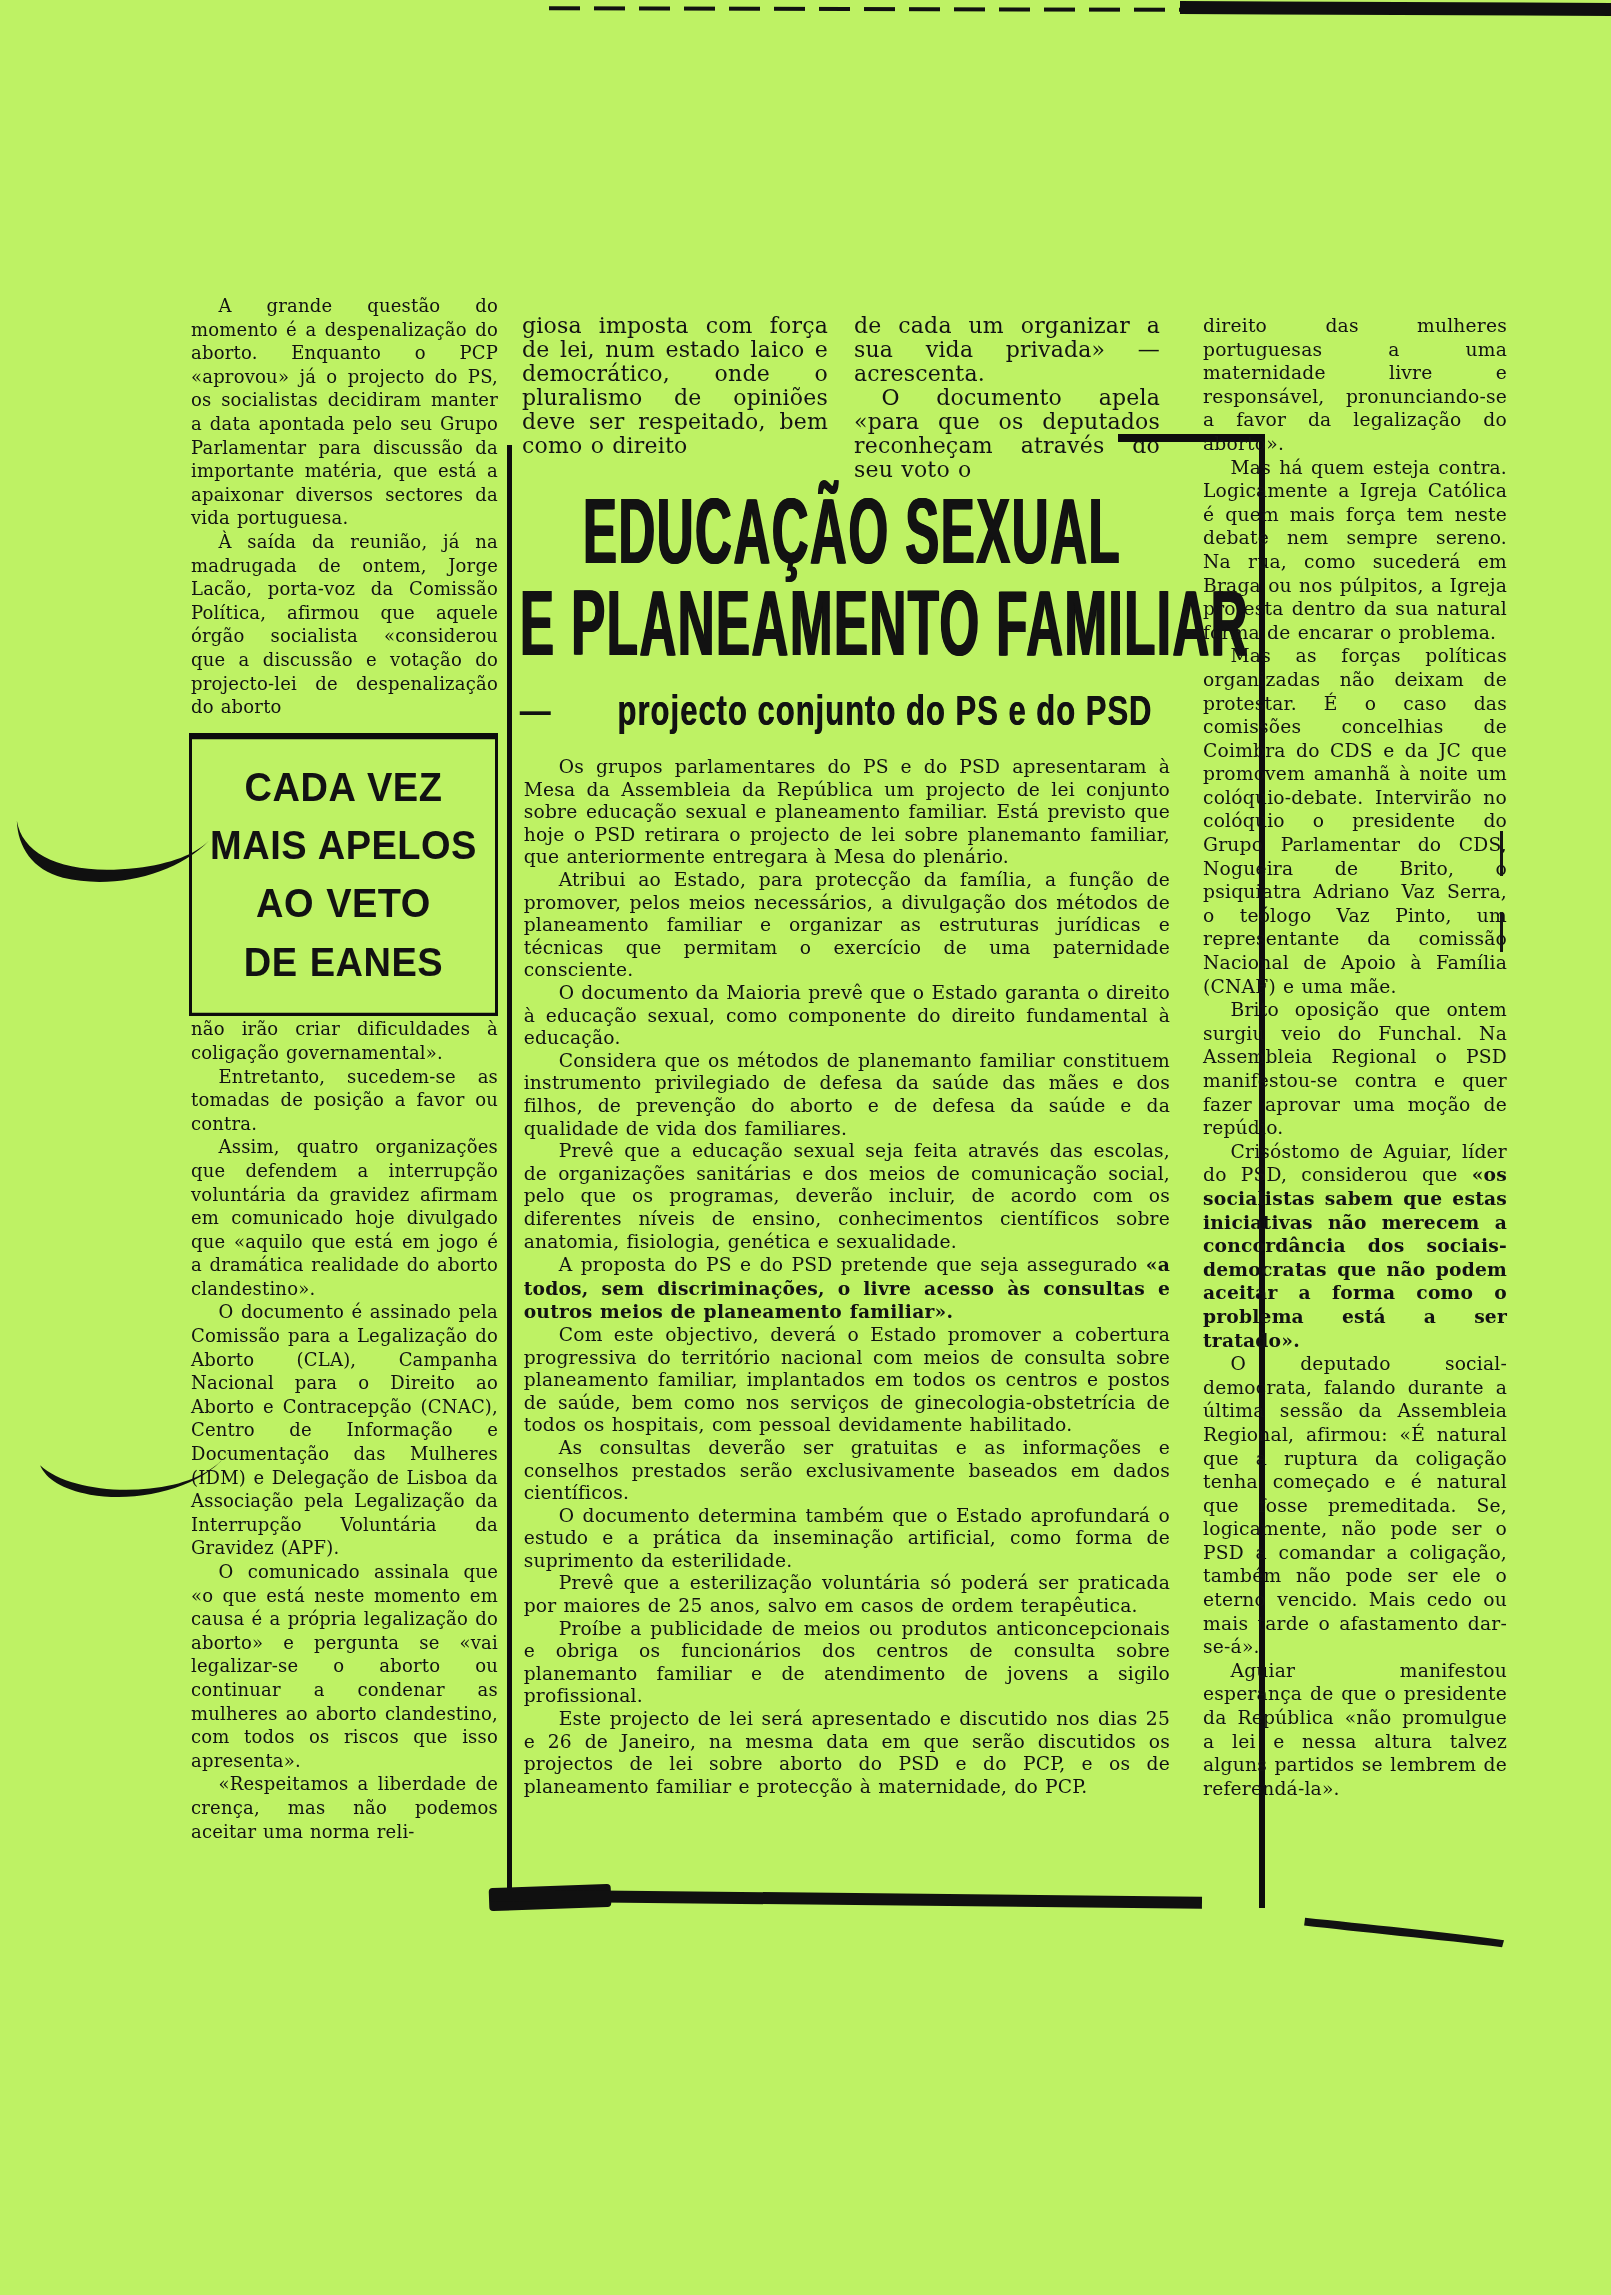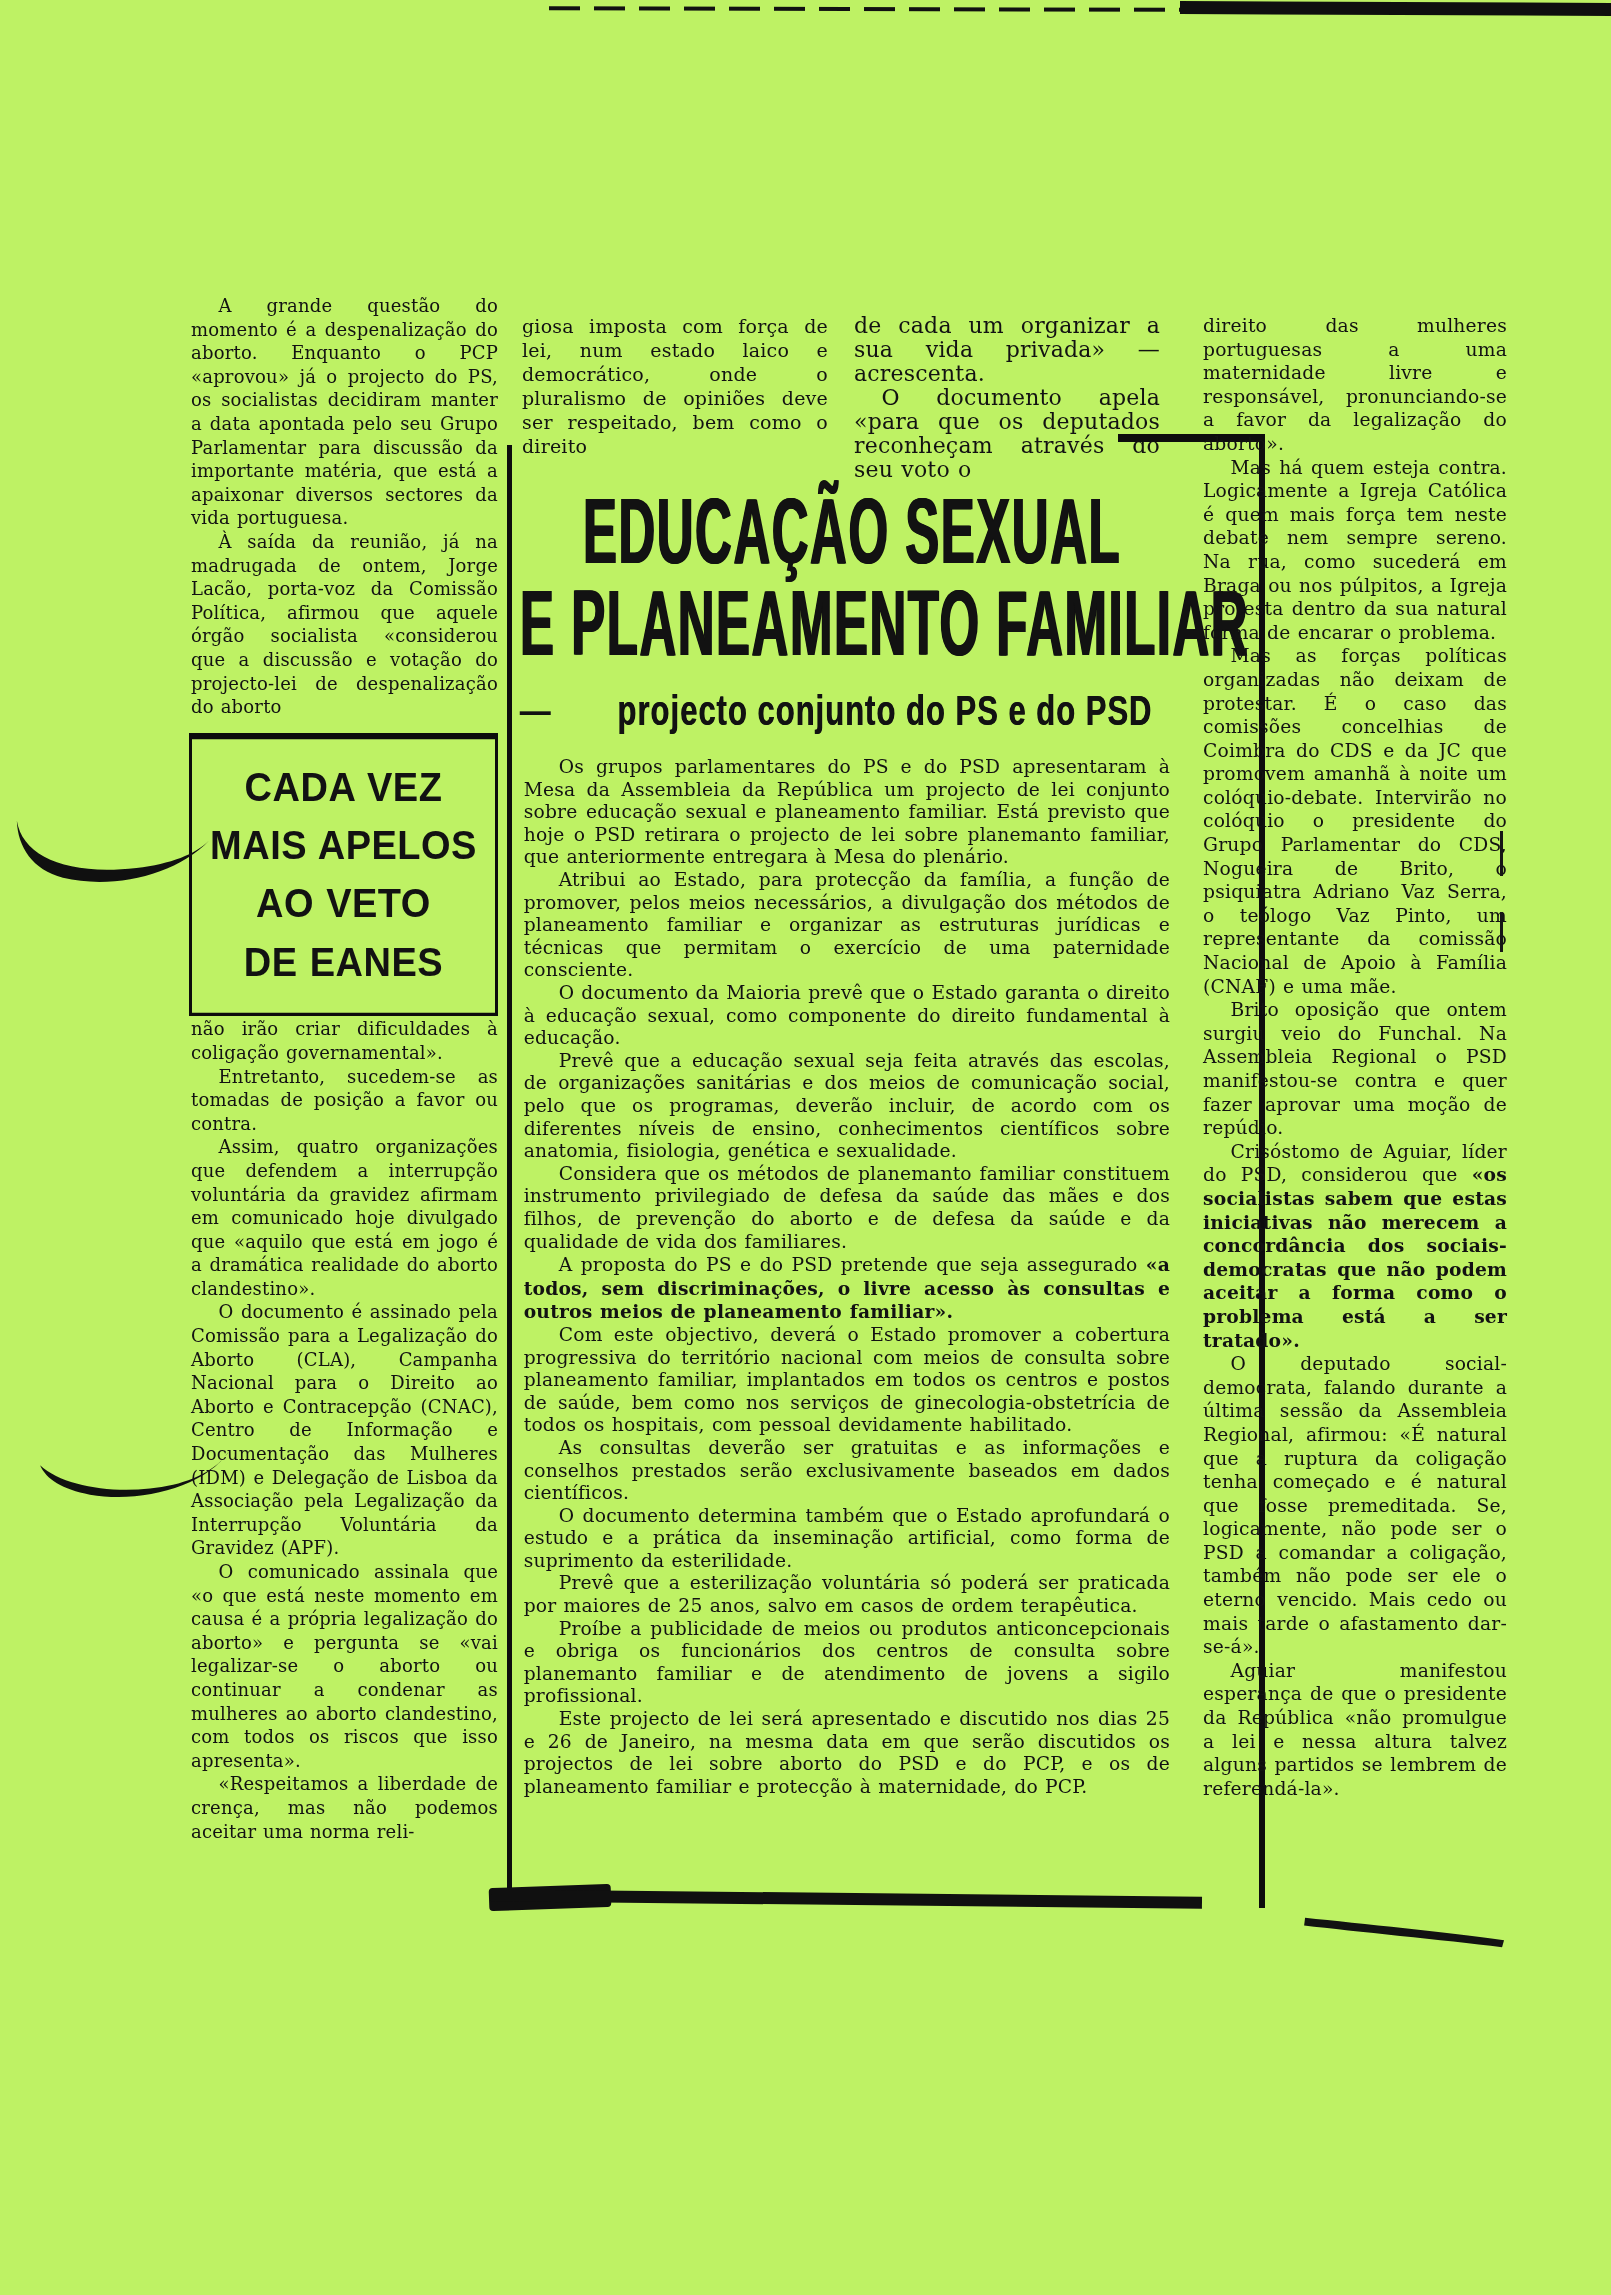--- a/index.html
+++ b/index.html
@@ -14,21 +14,21 @@
   .col{
     position:absolute;
     font-family:"DejaVu Serif",serif;
     text-align:justify;
     letter-spacing:0.2px;
     word-spacing:1px;
   }
   .col p{margin:0;}
   .col p.ind{text-indent:27.5px;}
   #col1{left:191px;top:294px;width:307px;font-size:18px;line-height:23.6px;}
-  #col2-top{left:522px;top:314px;width:306px;font-size:19px;line-height:24px;}
+  #col2-top{left:522px;top:314px;width:306px;font-size:22px;line-height:24px;}
   #col3-top{left:854px;top:314px;width:306px;font-size:22px;line-height:24px;}
   #col4{left:1203px;top:314px;width:304px;font-size:18.7px;line-height:23.6px;}
 
   
   .appeal-box{
     border:3.4px solid #0c0c0c;
     border-top-width:6.4px;
     margin:14.7px 0 16.7px -2px;
     padding:17.7px 2.9px 20.6px;
     text-align:center;
@@ -155,22 +155,22 @@
 
       <div class="subhead">
         <span class="dash">—</span>
         <span class="sh-text">projecto conjunto do PS e do PSD</span>
       </div>
 
       <div class="mb-body">
         <p>Os grupos parlamentares do PS e do PSD apresentaram à Mesa da Assembleia da República um projecto de lei conjunto sobre educação sexual e planeamento familiar. Está previsto que hoje o PSD retirara o projecto de lei sobre planemanto familiar, que anteriormente entregara à Mesa do plenário.</p>
         <p>Atribui ao Estado, para protecção da família, a função de promover, pelos meios necessários, a divulgação dos métodos de planeamento familiar e organizar as estruturas jurídicas e técnicas que permitam o exercício de uma paternidade consciente.</p>
         <p>O documento da Maioria prevê que o Estado garanta o direito à educação sexual, como componente do direito fundamental à educação.</p>
+        <p>Considera que os métodos de planemanto familiar constituem instrumento privilegiado de defesa da saúde das mães e dos filhos, de prevenção do aborto e de defesa da saúde e da qualidade de vida dos familiares.</p>
         <p>Prevê que a educação sexual seja feita através das escolas, de organizações sanitárias e dos meios de comunicação social, pelo que os programas, deverão incluir, de acordo com os diferentes níveis de ensino, conhecimentos científicos sobre anatomia, fisiologia, genética e sexualidade.</p>
-        <p>Considera que os métodos de planemanto familiar constituem instrumento privilegiado de defesa da saúde das mães e dos filhos, de prevenção do aborto e de defesa da saúde e da qualidade de vida dos familiares.</p>
         <p><span>A proposta do PS e do PSD pretende que seja assegurado </span><span class="emph">«a todos, sem discriminações, o livre acesso às consultas e outros meios de planeamento familiar».</span></p>
         <p>Com este objectivo, deverá o Estado promover a cobertura progressiva do território nacional com meios de consulta sobre planeamento familiar, implantados em todos os centros e postos de saúde, bem como nos serviços de ginecologia-obstetrícia de todos os hospitais, com pessoal devidamente habilitado.</p>
         <p>As consultas deverão ser gratuitas e as informações e conselhos prestados serão exclusivamente baseados em dados científicos.</p>
         <p>O documento determina também que o Estado aprofundará o estudo e a prática da inseminação artificial, como forma de suprimento da esterilidade.</p>
         <p>Prevê que a esterilização voluntária só poderá ser praticada por maiores de 25 anos, salvo em casos de ordem terapêutica.</p>
         <p>Proíbe a publicidade de meios ou produtos anticoncepcionais e obriga os funcionários dos centros de consulta sobre planemanto familiar e de atendimento de jovens a sigilo profissional.</p>
         <p>Este projecto de lei será apresentado e discutido nos dias 25 e 26 de Janeiro, na mesma data em que serão discutidos os projectos de lei sobre aborto do PSD e do PCP, e os de planeamento familiar e protecção à maternidade, do PCP.</p>
       </div>
     </div>
   </div>

